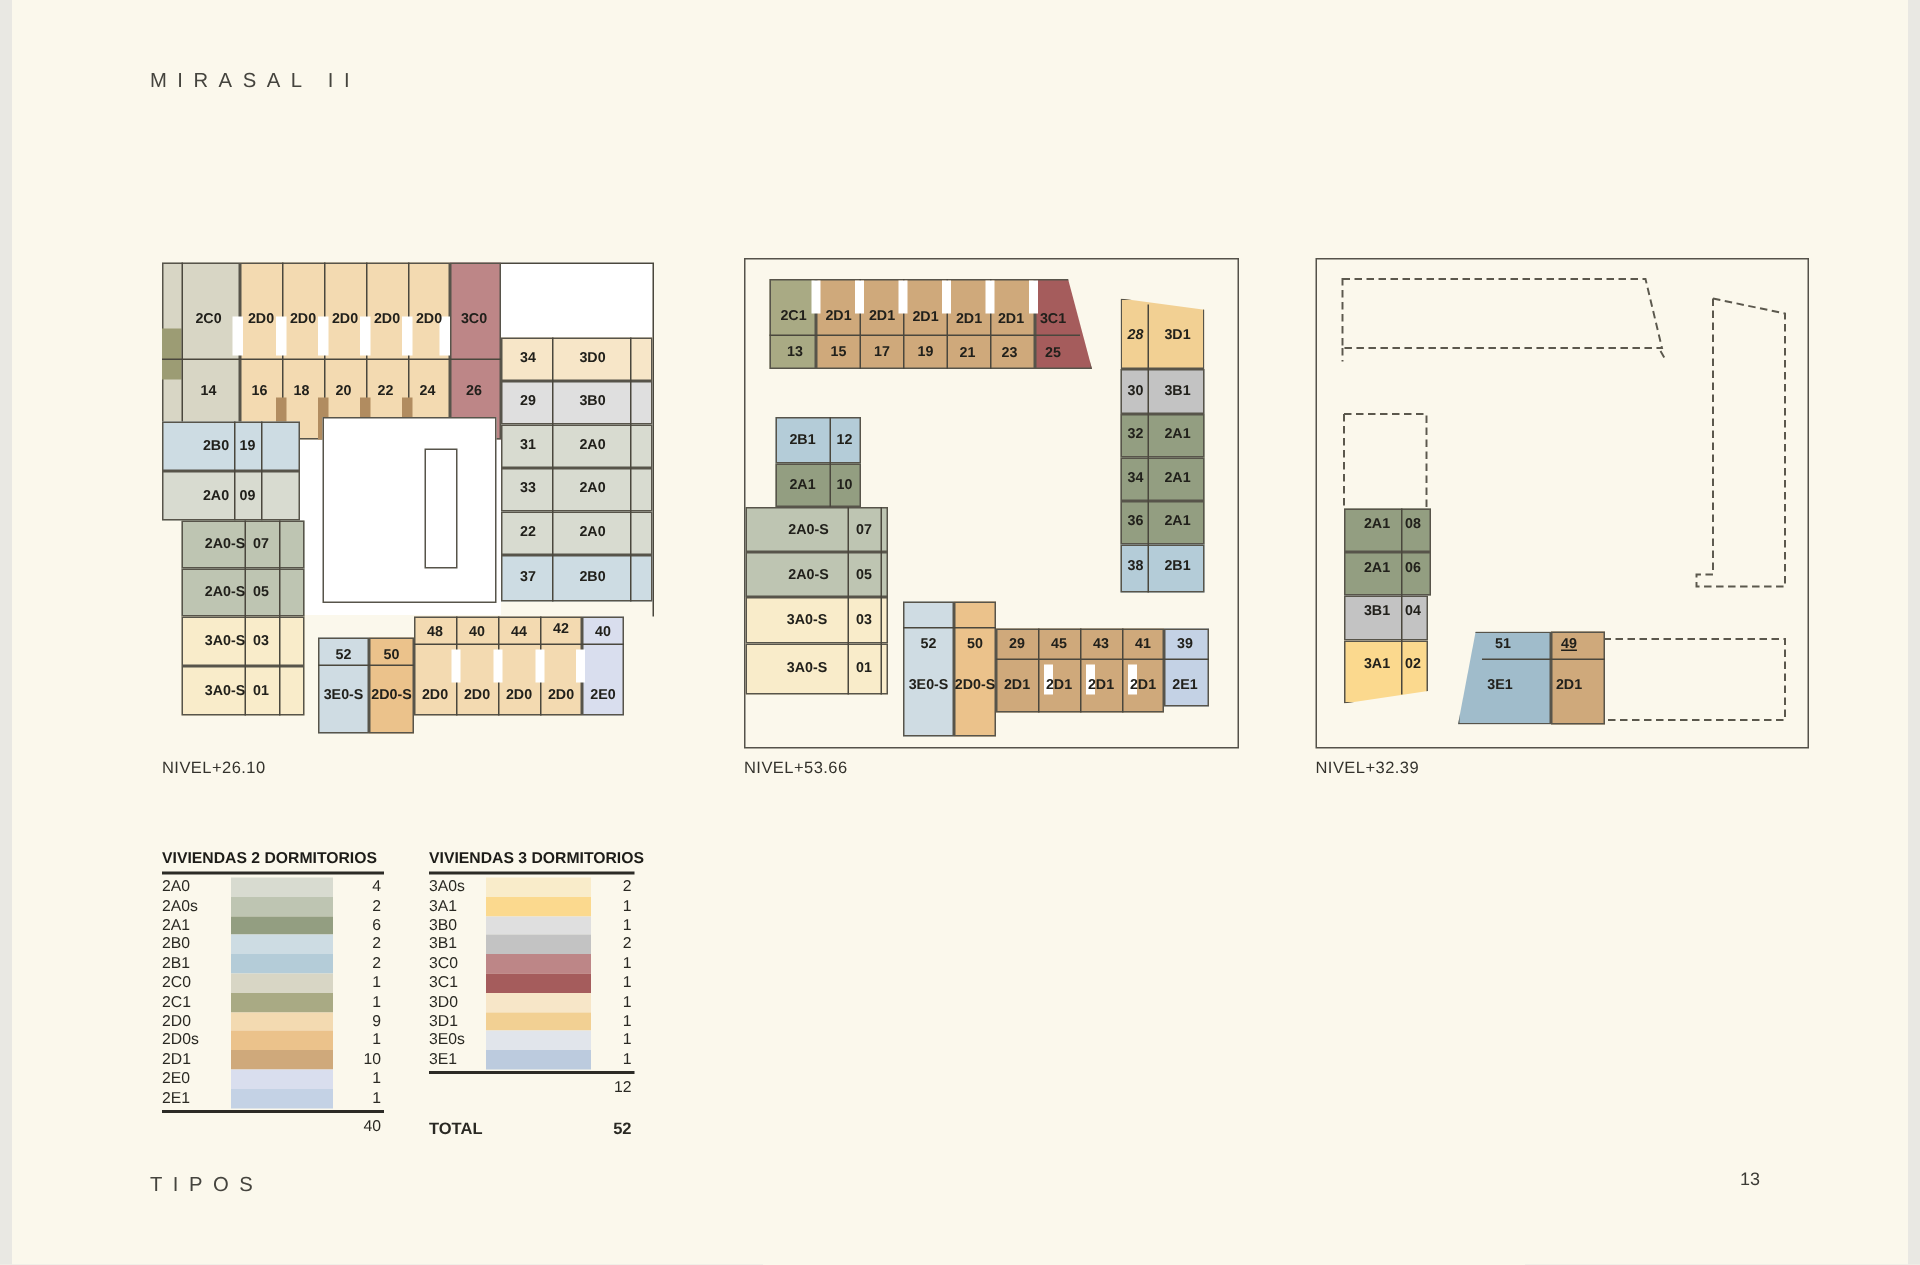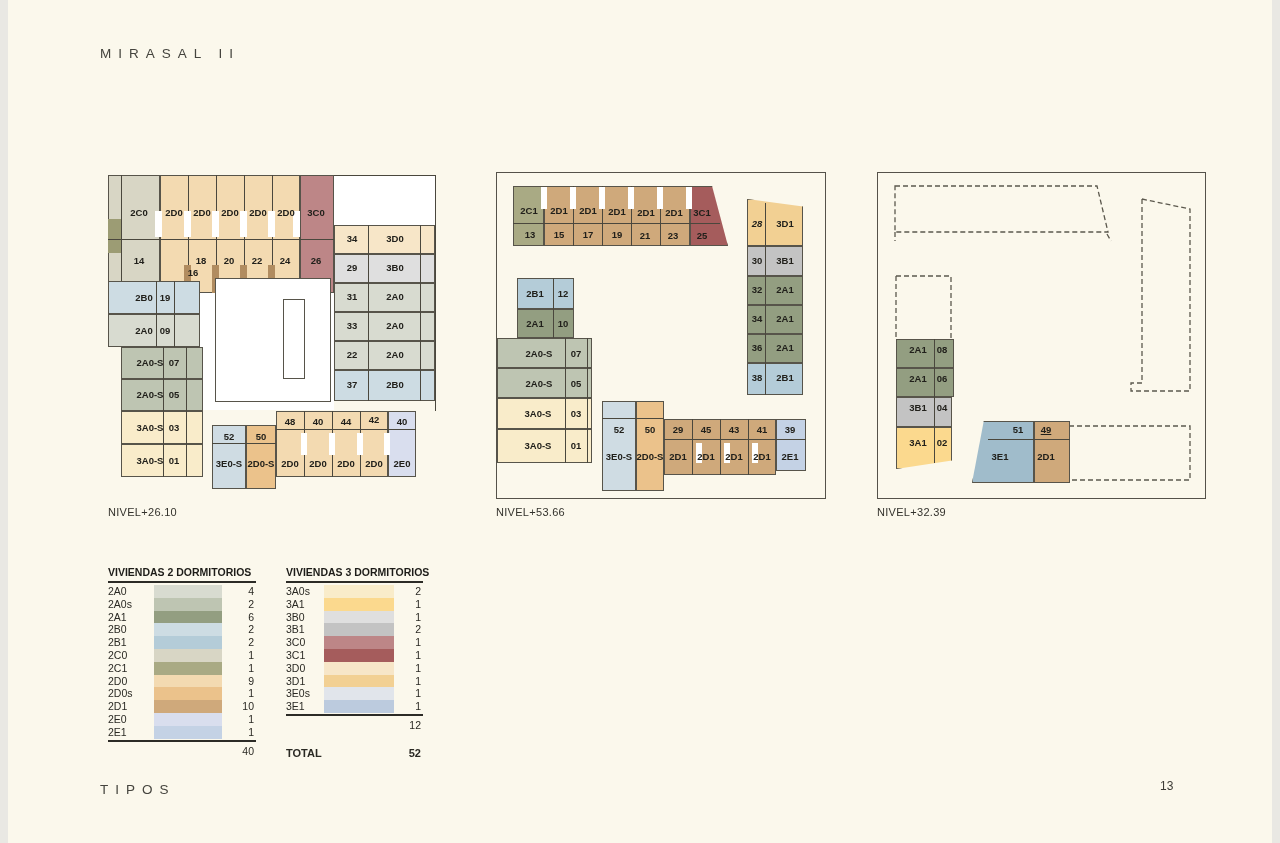--- a/index.html
+++ b/index.html
@@ -101,21 +101,21 @@
       <div class="block noborder" style="left: 249px; top: 262px; width: 6px; height: 22px; background: rgb(255, 255, 255);"></div>
       <div class="block noborder" style="left: 276px; top: 262px; width: 6px; height: 22px; background: rgb(255, 255, 255);"></div>
       <span class="plabel" style="left: 31px; top: 37px;">2C0</span>
       <span class="plabel" style="left: 66px; top: 37px;">2D0</span>
       <span class="plabel" style="left: 94px; top: 37px;">2D0</span>
       <span class="plabel" style="left: 122px; top: 37px;">2D0</span>
       <span class="plabel" style="left: 150px; top: 37px;">2D0</span>
       <span class="plabel" style="left: 178px; top: 37px;">2D0</span>
       <span class="plabel bold" style="left: 208px; top: 37px;">3C0</span>
       <span class="plabel bold" style="left: 31px; top: 85px;">14</span>
-      <span class="plabel bold" style="left: 65px; top: 97px; margin-left: 20px;">16</span>
+      <span class="plabel bold" style="left: 65px; top: 85px;">16</span>
       <span class="plabel bold" style="left: 93px; top: 85px;">18</span>
       <span class="plabel bold" style="left: 121px; top: 85px;">20</span>
       <span class="plabel bold" style="left: 149px; top: 85px;">22</span>
       <span class="plabel bold" style="left: 177px; top: 85px;">24</span>
       <span class="plabel bold" style="left: 208px; top: 85px;">26</span>
       <span class="plabel bold" style="left: 244px; top: 63px;">34</span>
       <span class="plabel" style="left: 287px; top: 63px;">3D0</span>
       <span class="plabel bold" style="left: 244px; top: 92px;">29</span>
       <span class="plabel" style="left: 287px; top: 92px;">3B0</span>
       <span class="plabel bold" style="left: 244px; top: 121px;">31</span>
@@ -268,21 +268,21 @@
       <div class="block" style="left: 156px; top: 248px; width: 36px; height: 62px; background: rgb(207, 169, 123);"></div>
       <div class="block noborder" style="left: 110px; top: 266px; width: 82px; height: 1px; background: rgb(74, 71, 61);"></div>
       <span class="plabel" style="left: 40px; top: 172px;">2A1</span>
       <span class="plabel bold" style="left: 64px; top: 172px;">08</span>
       <span class="plabel" style="left: 40px; top: 201px;">2A1</span>
       <span class="plabel bold" style="left: 64px; top: 201px;">06</span>
       <span class="plabel" style="left: 40px; top: 230px;">3B1</span>
       <span class="plabel bold" style="left: 64px; top: 230px;">04</span>
       <span class="plabel" style="left: 40px; top: 265px;">3A1</span>
       <span class="plabel bold" style="left: 64px; top: 265px;">02</span>
-      <span class="plabel bold" style="left: 140px; top: 252px;">51</span>
+      <span class="plabel bold" style="left: 124px; top: 252px;">51</span>
       <span class="plabel" style="left: 122px; top: 279px;">3E1</span>
       <span class="plabel bold" style="left: 168px; top: 252px; text-decoration: underline;">49</span>
       <span class="plabel" style="left: 168px; top: 279px;">2D1</span>
     </div>
 
   <div class="plan-caption" style="left: 100px; top: 506px;">NIVEL+26.10</div>
   <div class="plan-caption" style="left: 488px; top: 506px;">NIVEL+53.66</div>
   <div class="plan-caption" style="left: 869px; top: 506px;">NIVEL+32.39</div>
 
   <div class="legend t1" style="left:100px;top:566px;width:148px;">

